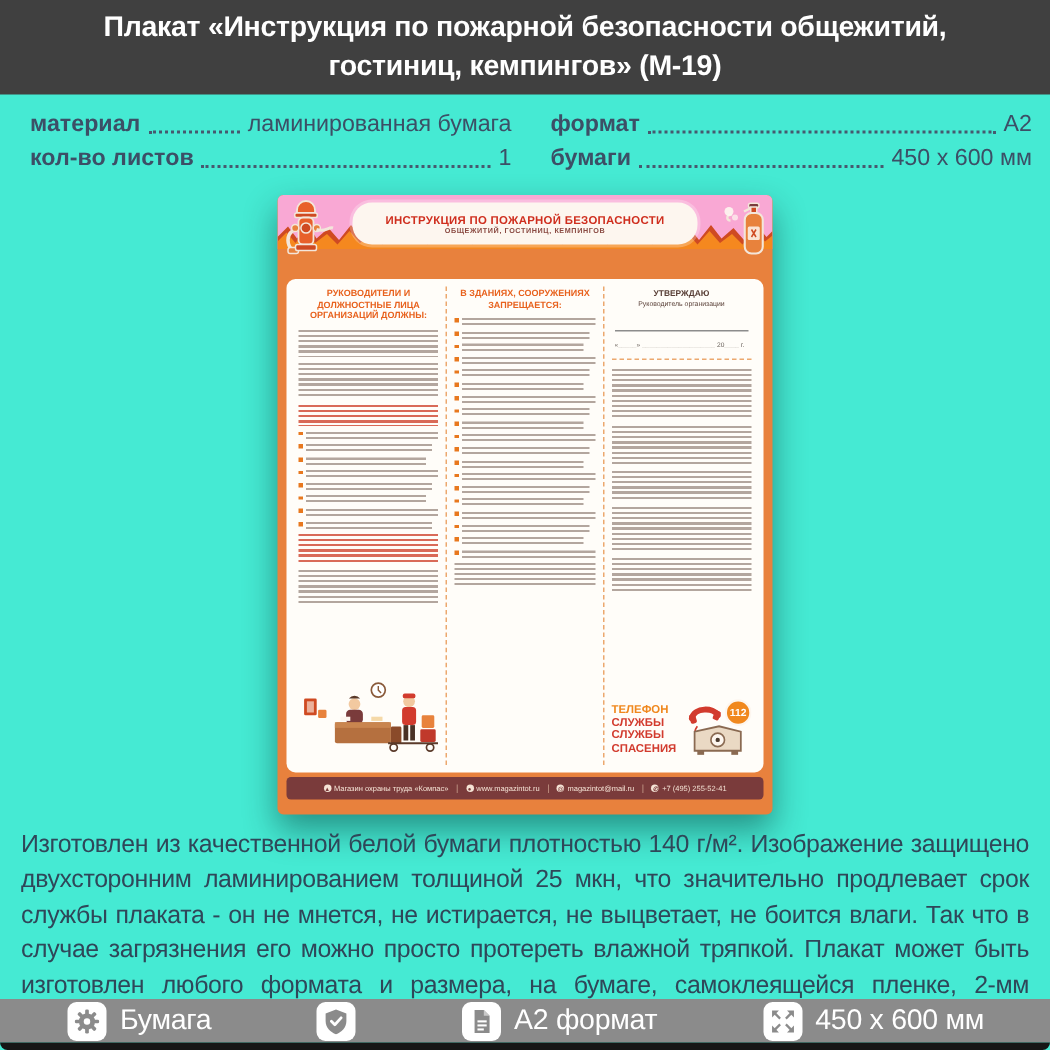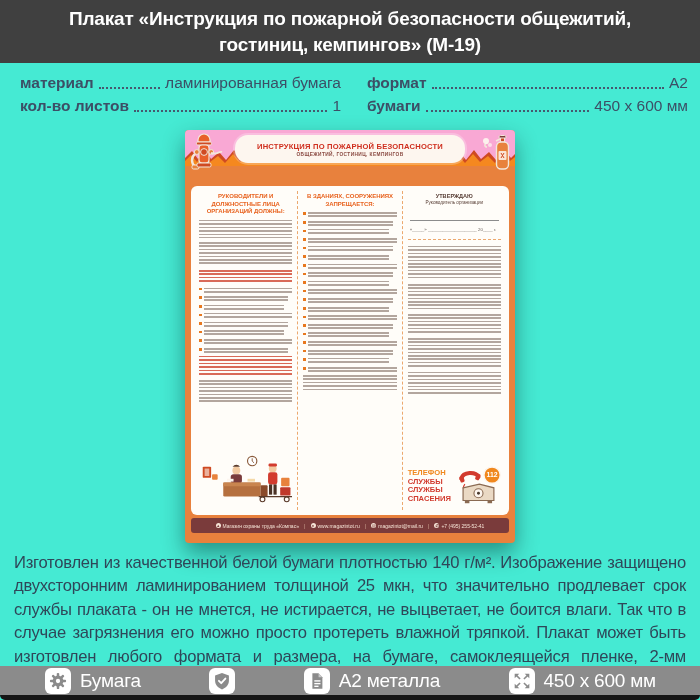--- a/index.html
+++ b/index.html
@@ -439,21 +439,21 @@
   <div class="badge">
     <span class="badge-ic">
       <svg width="20" height="20" viewBox="0 0 26 26">
         <path d="M7 3 h8 l5 5 v15 h-13 Z" fill="#8b8b8b"></path>
         <path d="M15 3 l5 5 h-5 Z" fill="#c9c9c9"></path>
         <rect x="9.5" y="12" width="8" height="1.8" fill="#fff"></rect>
         <rect x="9.5" y="15.5" width="8" height="1.8" fill="#fff"></rect>
         <rect x="9.5" y="19" width="5.5" height="1.8" fill="#fff"></rect>
       </svg>
     </span>
-    <span class="badge-label">А2 металла</span>
+    <span class="badge-label">А2 формат</span>
   </div>
 
   <div class="badge">
     <span class="badge-ic">
       <svg width="20" height="20" viewBox="0 0 26 26">
         <g stroke="#8b8b8b" stroke-width="2" fill="#8b8b8b">
           <path d="M10.5 10.5 L6 6"></path>
             <path d="M3.5 3.5 h6 l-6 6 Z" stroke="none"></path>
           <path d="M15.5 10.5 L20 6"></path>
             <path d="M22.5 3.5 h-6 l6 6 Z" stroke="none"></path>

